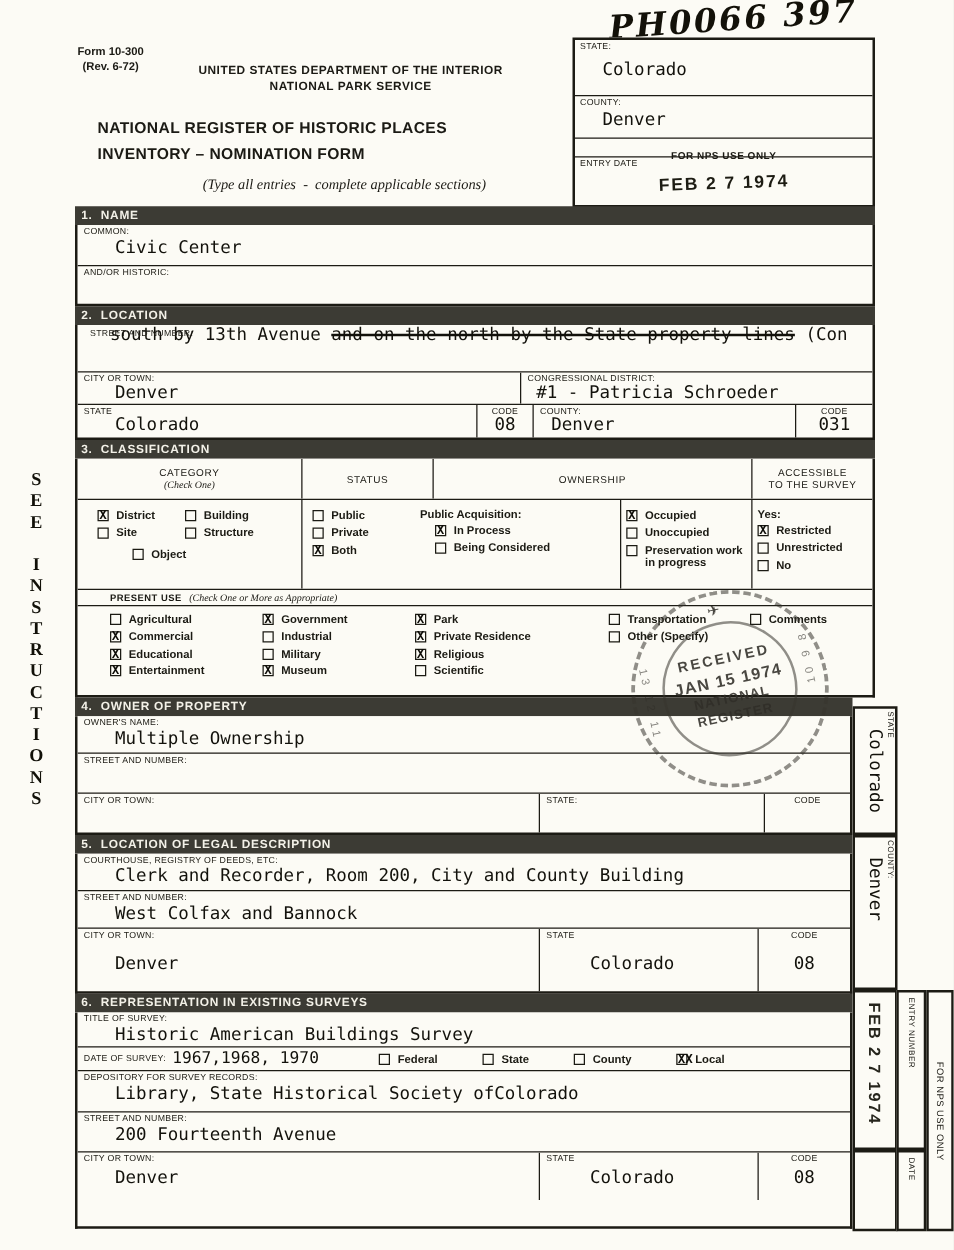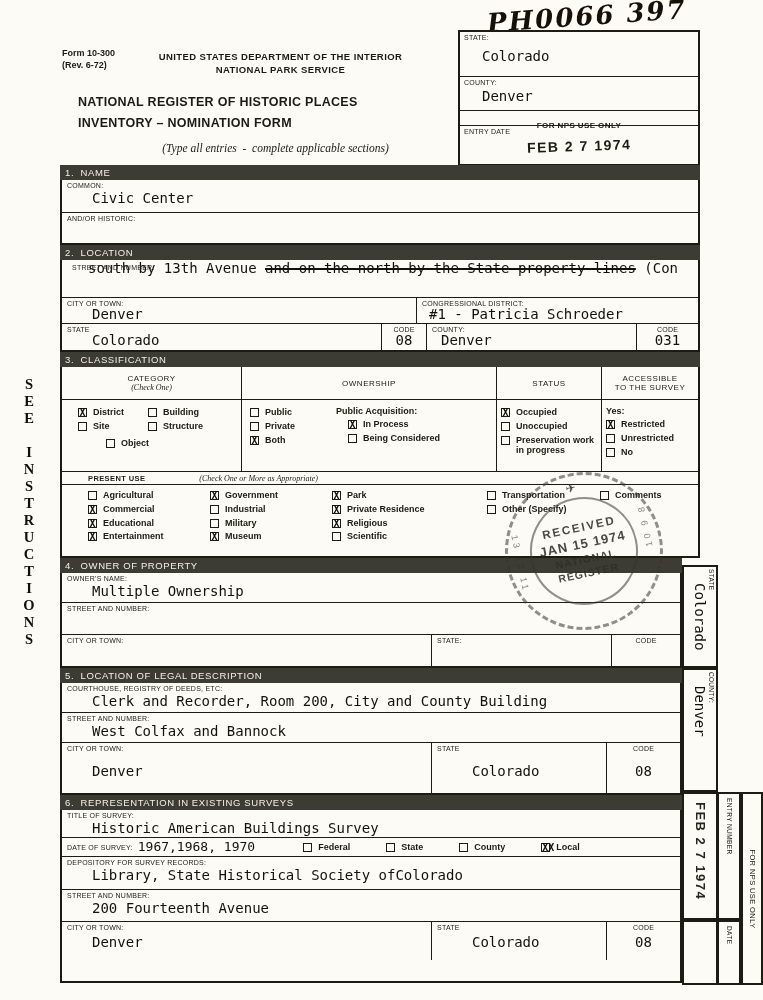--- a/index.html
+++ b/index.html
@@ -7,49 +7,49 @@
   .page { position: relative; width: 763px; height: 1000px; background: #fcfbf5; color: #1b1a14; overflow: hidden; }
   .abs { position: absolute; }
   .lbl { font-size: 7px; letter-spacing: .25px; color: #22211a; white-space: nowrap; }
   .row > .lbl, .cell > .lbl { display: block; padding: 2px 0 0 5px; }
   .cell.code > .lbl { padding-left: 0; text-align: center; }
   .typed { font-family: "DejaVu Sans Mono", monospace; font-size: 14px; line-height: 1.1; color: #12110b; white-space: nowrap; }
   .val { margin: 2px 0 0 30px; }
   .ctr { text-align: center; }
   .struck { text-decoration: line-through; text-decoration-thickness: 1.5px; }
   .sec { position: absolute; left: 60px; }
-  .bar { height: 15px; background: #3c3b34; color: #f3f1e8; font-size: 9.5px; font-weight: normal; letter-spacing: .6px; display: flex; align-items: center; padding-left: 5px; white-space: pre; }
+  .bar { height: 15px; background: #3c3b34; color: #f3f1e8; font-size: 9.5px; font-weight: bold; letter-spacing: .6px; display: flex; align-items: center; padding-left: 5px; white-space: pre; }
   .body { border: 2px solid #1c1b14; border-top: none; overflow: hidden; background: #fcfbf5; }
   .row { position: relative; border-bottom: 1px solid #1c1b14; overflow: hidden; }
   .cells { display: flex; }
   .cell { position: relative; border-right: 1px solid #1c1b14; overflow: hidden; }
   .cell:last-child { border-right: none; }
   .fill { flex: 1; }
   
-  .form-no { left: 62px; top: 48px; font-size: 9px; font-weight: bold; line-height: 1.3; }
+  .form-no { left: 62px; top: 36px; font-size: 9px; font-weight: bold; line-height: 1.3; text-align: center; }
   .dept { left: 128px; top: 51px; width: 305px; text-align: center; font-size: 9.5px; font-weight: bold; letter-spacing: .4px; line-height: 1.35; }
   .main-title { left: 78px; top: 92px; width: 395px; text-align: left; font-size: 12.5px; font-weight: bold; letter-spacing: .3px; line-height: 1.65; }
   .type-note { left: 78px; top: 142px; width: 395px; text-align: center; font-family: "Liberation Serif", serif; font-style: italic; font-size: 11.5px; white-space: pre; }
   .handwritten { left: 487px; top: 1px; font-family: "DejaVu Serif", serif; font-style: italic; font-weight: bold; font-size: 26px; letter-spacing: 2px; transform: rotate(-4deg); color: #131109; }
   
   .nps-box { left: 458px; top: 30px; width: 242px; height: 136px; border: 2px solid #1c1b14; background: #fcfbf5; }
   .nps-row { position: relative; border-bottom: 1px solid #1c1b14; overflow: visible; }
   .nps-row > .lbl { padding: 2px 0 0 4px; display: block; }
   .nps-center { text-align: center; padding-top: 3px; }
   .hdr8 { font-size: 8px; font-weight: bold; letter-spacing: .4px; }
   .stamp-feb { width: max-content; margin: 3px auto 0; font-weight: bold; font-size: 14px; letter-spacing: 1.5px; transform: rotate(-2deg); color: #1d1c13; }
   
   .chdr { display: flex; flex-direction: column; align-items: center; justify-content: center; text-align: center; }
   .chdr-main { font-size: 8px; letter-spacing: .5px; }
   .chdr-sub { font-size: 8px; font-style: italic; font-family: "Liberation Serif", serif; }
   .acq { font-size: 9px; font-weight: bold; margin: 2px 0 1px; color: #1b1a13; }
   .cb { flex: none; width: 9px; height: 9px; border: 1.5px solid #1b1a13; margin: 1px 6px 0 0; font-family: "DejaVu Sans Mono", monospace; font-size: 10px; line-height: 7px; font-weight: bold; text-align: center; color: #0e0d08; overflow: visible; white-space: nowrap; }
   .cb-item { display: flex; align-items: flex-start; margin: 3px 0; font-size: 9px; font-weight: bold; color: #1b1a13; }
   .cb-label { white-space: pre-line; line-height: 1.2; }
-  .use-hdr-row { display: flex; align-items: center; padding-left: 26px; gap: 48px; }
+  .use-hdr-row { display: flex; align-items: center; padding-left: 26px; }
   .use-hdr { font-size: 7.5px; font-weight: bold; letter-spacing: .4px; }
   .use-sub { font-size: 8px; font-style: italic; font-family: "Liberation Serif", serif; margin-left: 6px; }
   .ucol { padding-top: 2px; overflow: visible; }
   
   .survey-row { display: flex; align-items: center; padding-left: 5px; }
   .survey-row .lbl { padding: 0; }
   .cb-row { display: flex; align-items: center; margin-left: 48px; }
   .cb-row .cb-item { margin: 0 36px 0 0; }
   
   .rbox { position: absolute; border: 2px solid #1c1b14; background: #fcfbf5; }
@@ -178,25 +178,25 @@
   </div>
 
   <div class="sec" style="top:352px;width:640px">
     <div class="bar">3.  CLASSIFICATION</div>
     <div class="body" style="height:191px">
       <div class="row cells" style="height:33px">
         <div class="cell chdr" style="width:180px">
           <div class="chdr-main">CATEGORY</div>
           <div class="chdr-sub">(Check One)</div>
         </div>
+        <div class="cell chdr" style="width:105px">
+          <div class="chdr-main">STATUS</div>
+        </div>
         <div class="cell chdr" style="width:255px">
           <div class="chdr-main">OWNERSHIP</div>
-        </div>
-        <div class="cell chdr" style="width:105px">
-          <div class="chdr-main">STATUS</div>
         </div>
         <div class="cell chdr fill">
           <div class="chdr-main">ACCESSIBLE</div>
           <div class="chdr-main">TO THE SURVEY</div>
         </div>
       </div>
       <div class="row cells" style="height:72px">
         <div class="cell" style="width:180px;padding-top:4px">
           <div style="display:flex">
             <div style="margin-left:16px">

